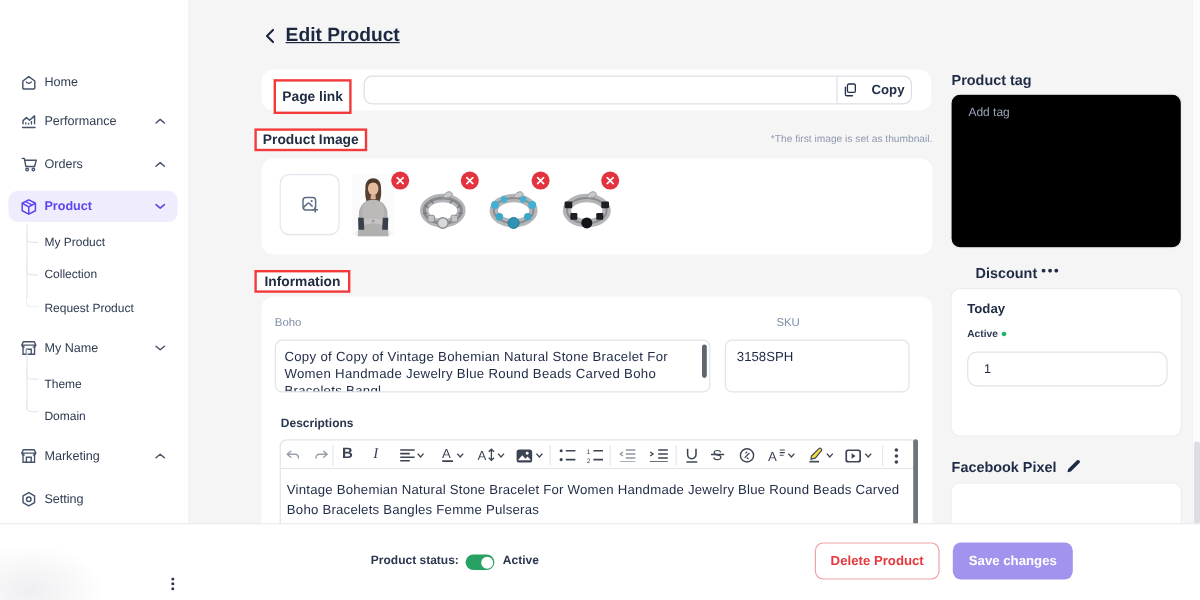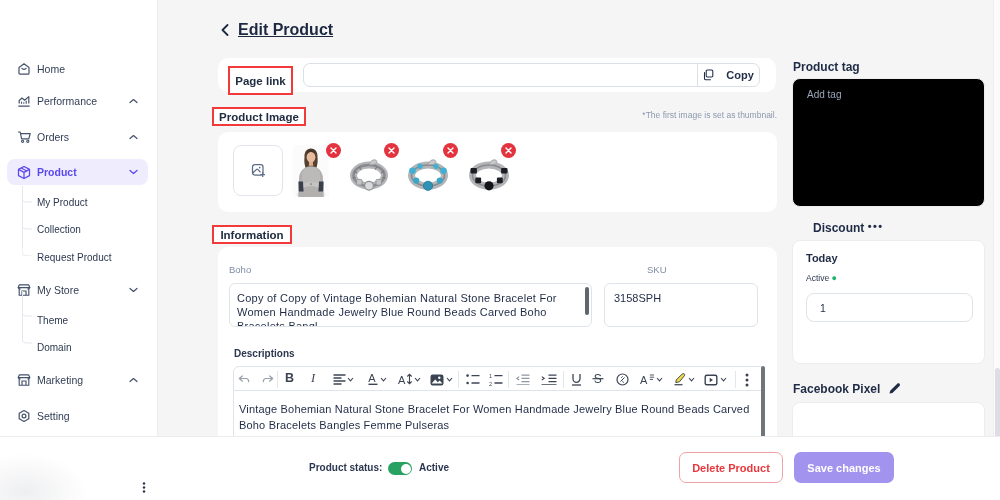--- a/index.html
+++ b/index.html
@@ -127,21 +127,21 @@
   <div class="sub" style="top:224px">Collection</div>
   <div class="sub" style="top:252px">Request Product</div>
 
   <div class="mi" style="top:278px">
     <svg class="ic" width="14" height="14" viewBox="0 0 14 14">
         <path d="M2.4 1.8 L11.6 1.8 L12.8 4.6 L1.2 4.6 Z" fill="none" stroke="#45526b" stroke-width="1.15" stroke-linejoin="round"></path>
         <path d="M2.2 4.8 L2.2 12.2 L11.8 12.2 L11.8 4.8" fill="none" stroke="#45526b" stroke-width="1.15"></path>
         <path d="M5 12 L5 8 L9 8 L9 12" fill="none" stroke="#45526b" stroke-width="1.15"></path>
         <path d="M1.2 4.6 C1.2 6 2.6 6.6 3.7 5.9 M12.8 4.6 C12.8 6 11.4 6.6 10.3 5.9" fill="none" stroke="#45526b" stroke-width="1"></path>
       </svg>
-    <span class="txt">My Store</span>
+    <span class="txt">My Name</span>
     <svg class="chev" width="9" height="6" viewBox="0 0 9 6">
         <path d="M1 1.5 L4.5 4.5 L8 1.5" fill="none" stroke="#45526b" stroke-width="1.2" stroke-linecap="round" stroke-linejoin="round"></path>
       </svg>
   </div>
   <div class="treeline" style="left:22px; top:291px; width:1px; height:50px;"></div>
   <svg class="abs" style="left:22px; top:306px" width="12" height="45" viewBox="0 0 12 45">
     <path d="M0 0 L0 6 C0 9 2 10 5 10 L10 10" fill="none" stroke="#e4e7ec" stroke-width="1"></path>
     <path d="M0 26 L0 33 C0 36 2 37 5 37 L10 37" fill="none" stroke="#e4e7ec" stroke-width="1"></path>
   </svg>
   <div class="sub" style="top:315px">Theme</div>
@@ -442,21 +442,21 @@
 </div>
 
 <div class="rh" style="left:793px; top:60px;">Product tag</div>
 <div id="tagpanel">
     <div style="position:absolute; left:14px; top:10px; font-size:10px; color:#9aa7bb;">Add tag</div>
   </div>
 
 <div class="rh" style="left:793px; top:221px;padding-left:20px;">Discount <span style="display:inline-block; transform:translateY(-2.5px); letter-spacing:1.5px; font-size:11px;">•••</span></div>
 <div id="discpanel">
   <div style="position:absolute; left:13px; top:11px; font-size:11px; font-weight:bold; color:#1f2b45;">Today</div>
-  <div style="position:absolute; left:13px; top:32px; font-size:8.5px; font-weight:normal; color:#2b3750;">Active <span style="color:#22b36b; font-size:9px;">●</span></div>
+  <div style="position:absolute; left:13px; top:32px; font-size:8.5px; font-weight:bold; color:#2b3750;">Active <span style="color:#22b36b; font-size:9px;">●</span></div>
   <div id="discinput">1</div>
 </div>
 
 <div class="rh" style="left:793px; top:382px;">Facebook Pixel
   <svg style="vertical-align:-2px; margin-left:4px;" width="13" height="13" viewBox="0 0 13 13">
       <path d="M1.5 11.5 L2.2 8.8 L9.3 1.7 C9.9 1.1 10.9 1.1 11.5 1.7 C12.1 2.3 12.1 3.3 11.5 3.9 L4.4 11 L1.5 11.5 Z" fill="#1f2b45"></path>
     </svg>
 </div>
 <div id="fbpanel"></div>
 

